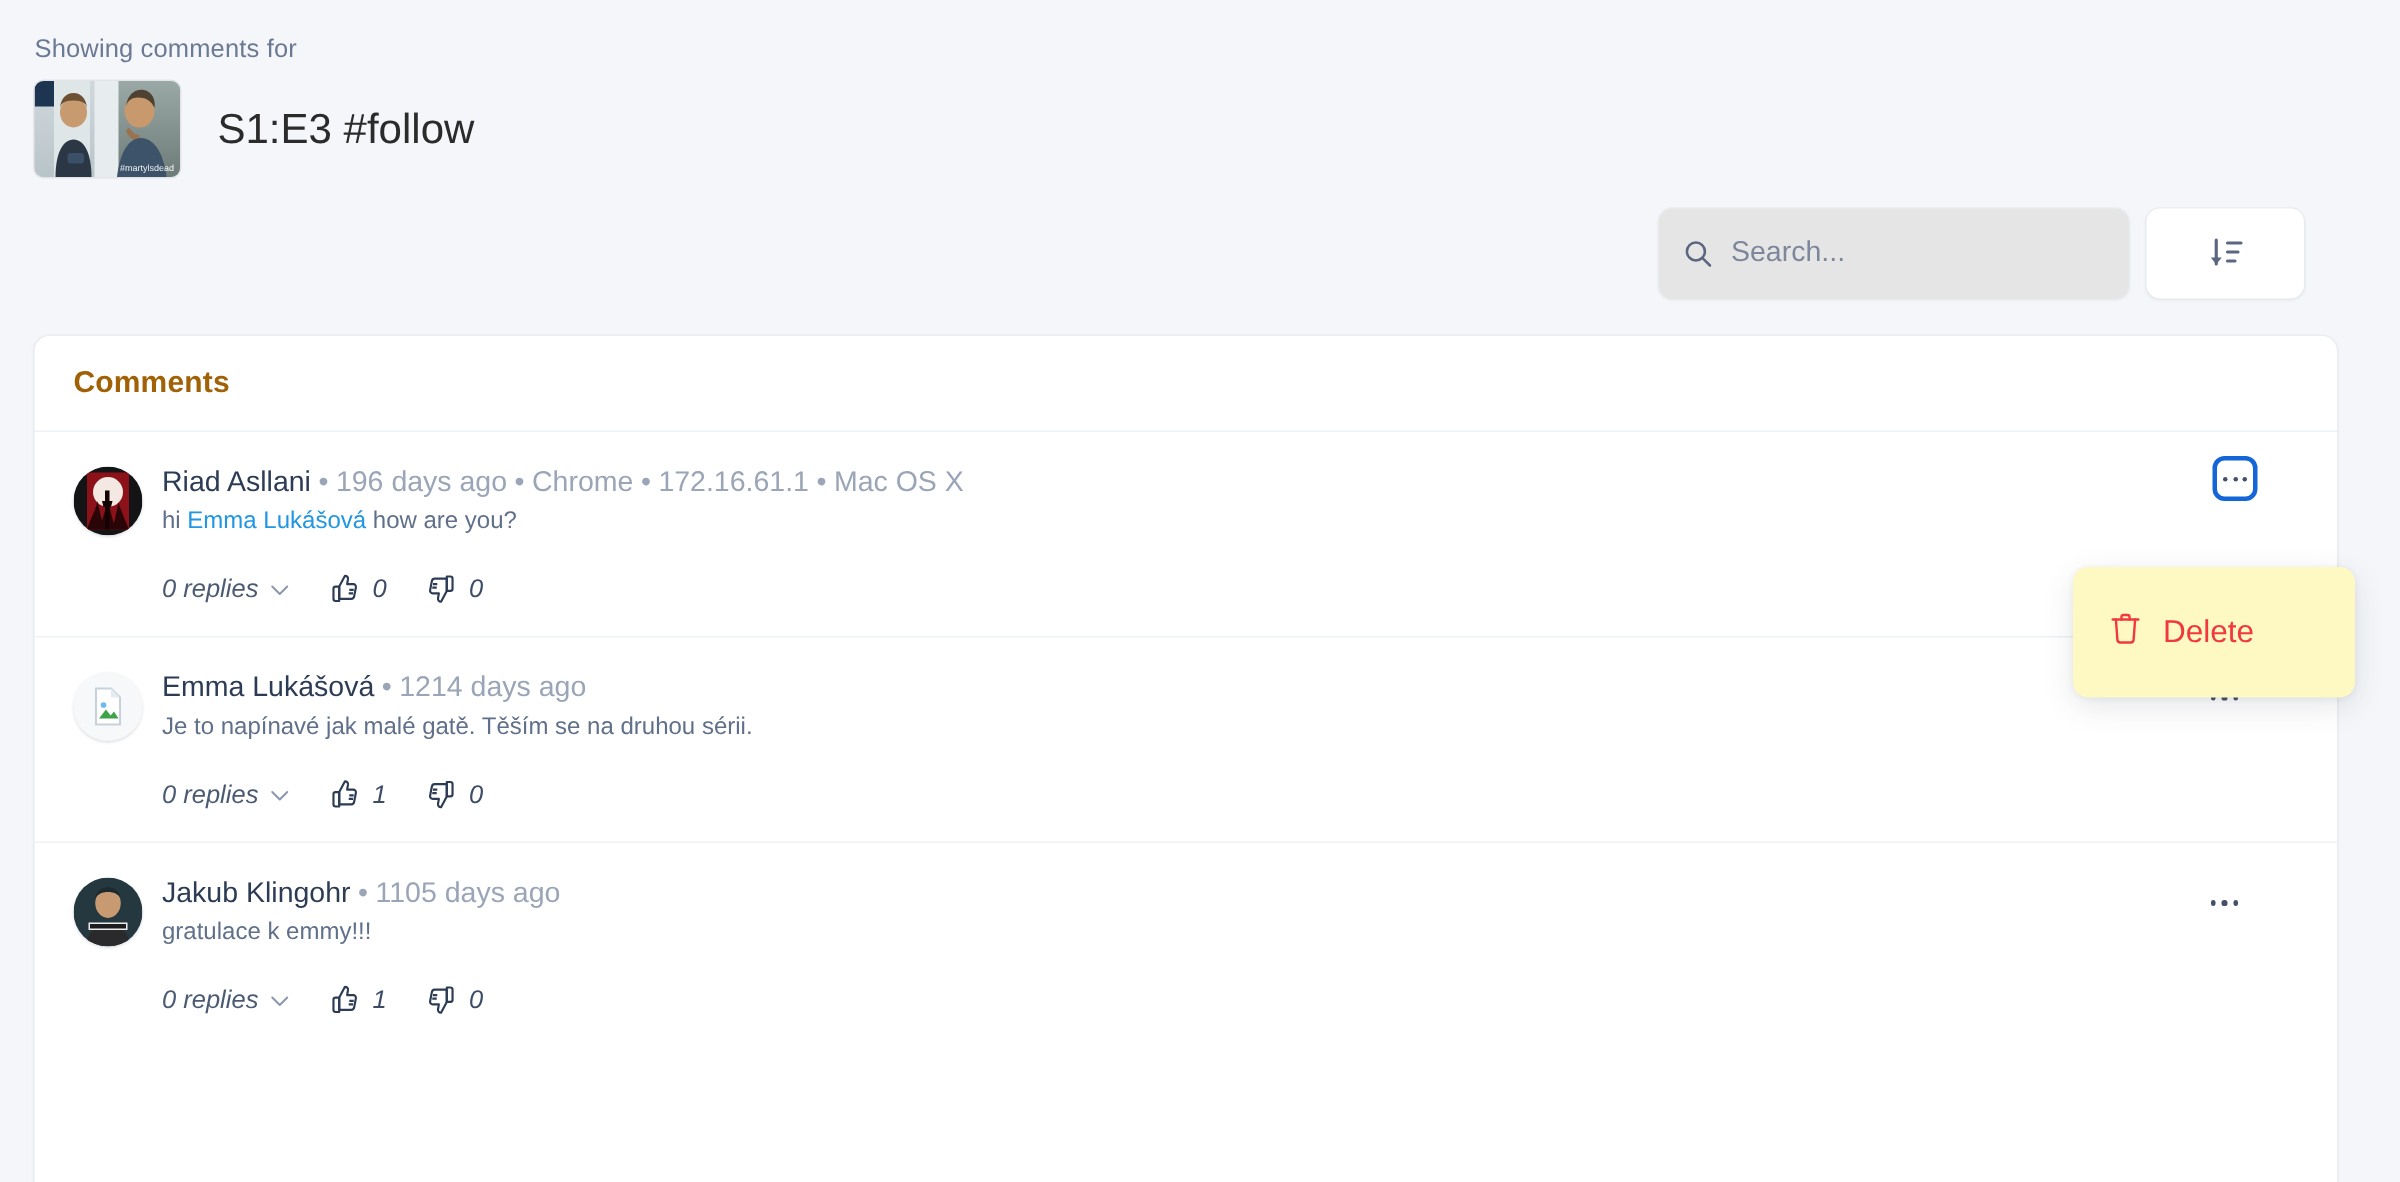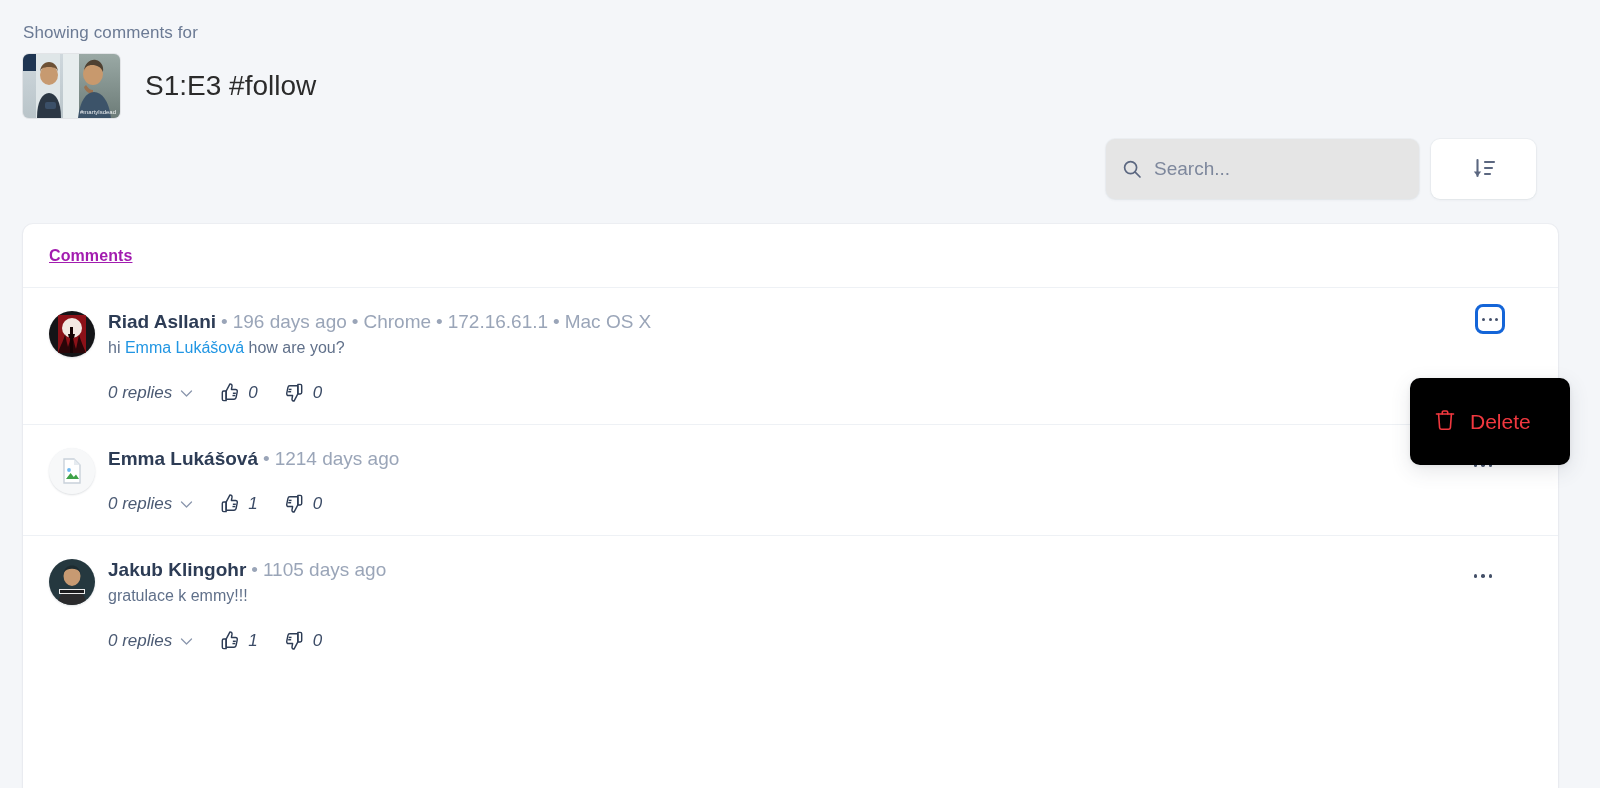--- a/index.html
+++ b/index.html
@@ -137,25 +137,24 @@
 
   .card-header {
     height: 64px;
     display: flex;
     align-items: center;
     padding: 0 26px;
     border-bottom: 1px solid #eef1f5;
   }
 
   .card-header-title {
-    font-size: 16px;
+    font-size: 20px;
     font-weight: bold;
-    color: #a21caf;
+    color: #a16207;
     letter-spacing: 0.1px;
-    text-decoration: underline;
   }
 
   
   .comment-row {
     position: relative;
     padding: 21px 26px 20px 26px;
     border-bottom: 1px solid #eef1f5;
   }
   .comment-row:last-child { border-bottom: none; }
 
@@ -180,21 +179,21 @@
   .comment-body { flex: 1 1 auto; min-width: 0; }
 
   .comment-meta {
     font-size: 19px;
     line-height: 26px;
     white-space: nowrap;
   }
 
   .author-name {
     color: #2d3c55;
-    font-weight: bold;
+    font-weight: normal;
     text-align: center;
   }
 
   .meta-sep { color: #9aa5b8; margin: 0 5px; }
   .meta-item { color: #9aa5b8; }
 
   .comment-text {
     font-size: 16px;
     line-height: 26px;
     color: #60708a;
@@ -278,23 +277,23 @@
     height: 3px;
     border-radius: 50%;
     background: #44506a;
   }
 
   
   .dropdown {
     position: absolute;
     top: 90px;
     right: -12px;
-    width: 160px;
+    width: 188px;
     height: 87px;
-    background: #000000;
+    background: #fef9c3;
     border-radius: 10px;
     box-shadow: 0 6px 20px rgba(60,72,88,0.13), 0 1px 4px rgba(60,72,88,0.08);
     display: flex;
     align-items: center;
     z-index: 40;
   }
 
   .dropdown-item {
     display: flex;
     align-items: center;
@@ -466,20 +465,23 @@
             <path d="M15 11h10l6 6v18H15z" fill="#ffffff" stroke="#c9d1da" stroke-width="1.4"></path>
             <path d="M25 11v6h6" fill="#e6ebf0"></path>
             <path d="M17 31l4.6-6 3.2 4 2.2-2.6L30 31z" fill="#3ea248"></path>
             <circle cx="20" cy="22" r="1.9" fill="#6fb7f0"></circle>
           </svg>
         </div>
         <div class="comment-body">
           <div class="comment-meta">
             <span class="author-name">Emma Lukášová</span><span class="meta-sep">•</span><span class="meta-item">1214 days ago</span>
           </div>
+          <div class="comment-text">
+            <span>Je to napínavé jak malé gatě. Těším se na druhou sérii.</span>
+          </div>
           <div class="comment-actions">
             <div class="replies-toggle">
               <span>0 replies</span>
               <span class="chev">
                 <svg width="13" height="9" viewBox="0 0 13 9" fill="none" stroke="currentColor" stroke-width="1.3" stroke-linecap="round" stroke-linejoin="round">
                     <polyline points="1.5,2 6.5,7 11.5,2"></polyline>
                   </svg>
               </span>
             </div>
             <div class="vote">

